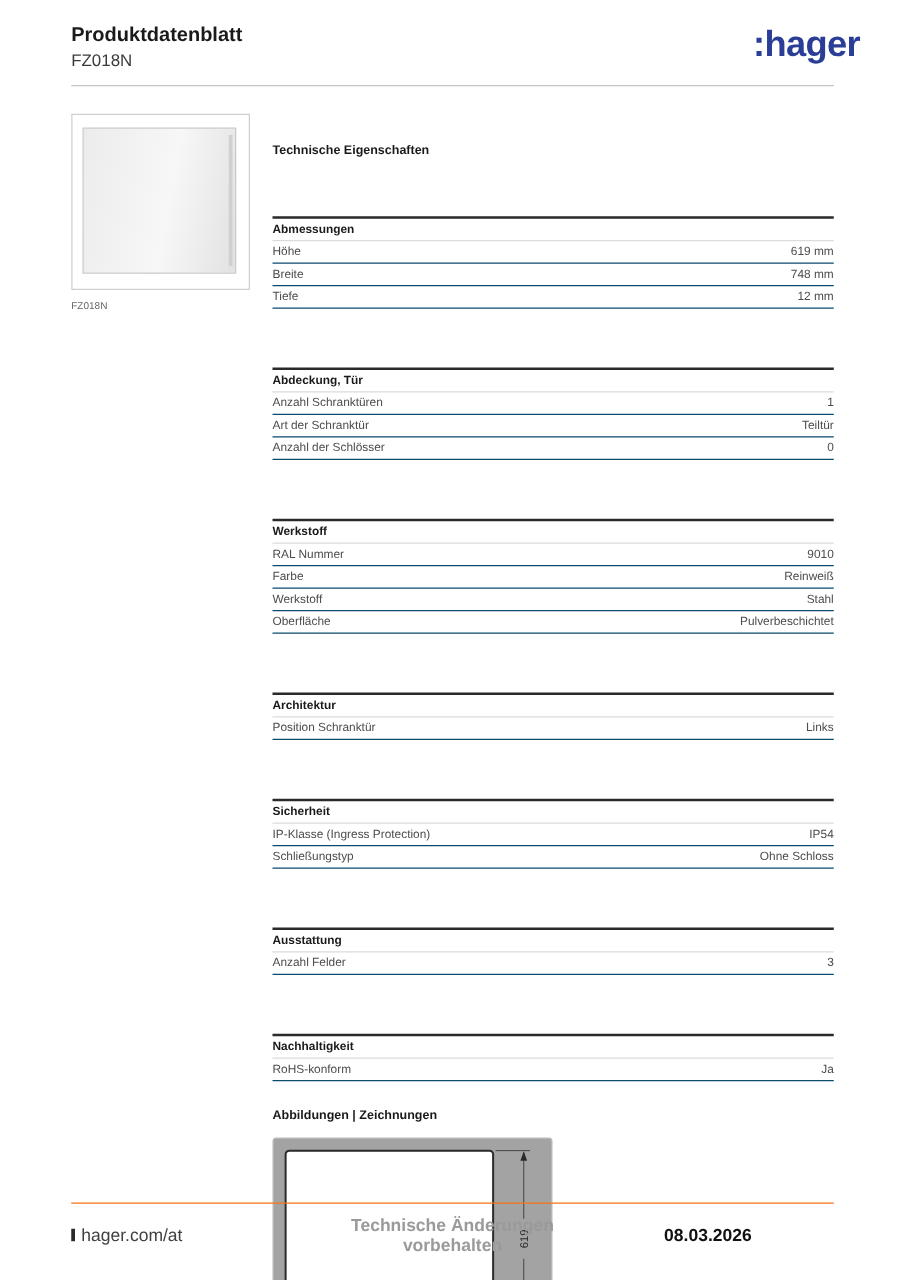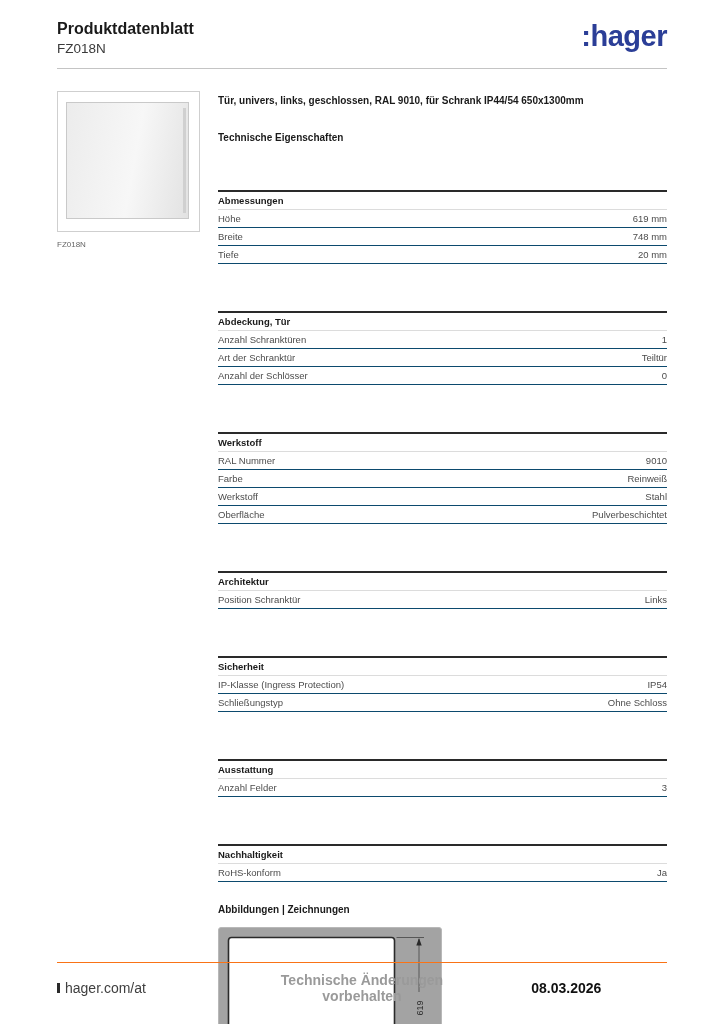--- a/index.html
+++ b/index.html
@@ -2,21 +2,21 @@
 <html><head>
 <meta charset="utf-8">
 <style>
   * { box-sizing: border-box; }
   html,body { margin:0; padding:0; background:#ffffff; }
   body { font-family:"Liberation Sans", sans-serif; color:#1a1a1a; }
 
   .page { position:relative; width:724px; height:1024px; background:#fff; overflow:hidden; }
 
   
-  .header { display:flex; justify-content:space-between; align-items:flex-start; padding:20px 57px 0 57px; }
+  .header { display:flex; justify-content:space-between; align-items:flex-start; padding:20px 36px 0 57px; }
   .title { margin:0; font-size:16px; font-weight:700; color:#1a1a1a; }
   .code  { margin-top:3px; font-size:13.5px; color:#3a3a3a; }
   .logo  { font-size:29px; font-weight:700; color:#2b3e97; letter-spacing:-0.5px; line-height:1; margin-top:2px; }
   .header-rule { margin:12px 57px 0 57px; border:none; border-top:1px solid #c4c4c4; height:0; }
 
   
   .content { display:flex; padding:22px 57px 0 57px; }
   .left-col { flex:0 0 145px; width:145px; margin-right:16px; }
   .right-col { flex:1; min-width:0; }
 
@@ -69,38 +69,37 @@
   <main class="content">
 
     <aside class="left-col">
       <div class="product-image">
         <div class="panel"></div>
       </div>
       <div class="image-caption">FZ018N</div>
     </aside>
 
     <section class="right-col">
-      <p class="description">Tür, univers, links, geschlossen, RAL 9010, für Schrank IP44/54 650x1300mm</p>
 
       <h2 class="tech-title">Technische Eigenschaften</h2>
 
       <div id="sections">
           <div class="spec-section">
             <div class="spec-header">Abmessungen</div>
             <div class="spec-row">
               <span class="spec-label">Höhe</span>
               <span class="spec-value">619 mm</span>
             </div>
             <div class="spec-row">
               <span class="spec-label">Breite</span>
               <span class="spec-value">748 mm</span>
             </div>
             <div class="spec-row">
               <span class="spec-label">Tiefe</span>
-              <span class="spec-value">20 mm</span>
+              <span class="spec-value">12 mm</span>
             </div>
           </div>
           <div class="spec-section">
             <div class="spec-header">Abdeckung, Tür</div>
             <div class="spec-row">
               <span class="spec-label">Anzahl Schranktüren</span>
               <span class="spec-value">1</span>
             </div>
             <div class="spec-row">
               <span class="spec-label">Art der Schranktür</span>

